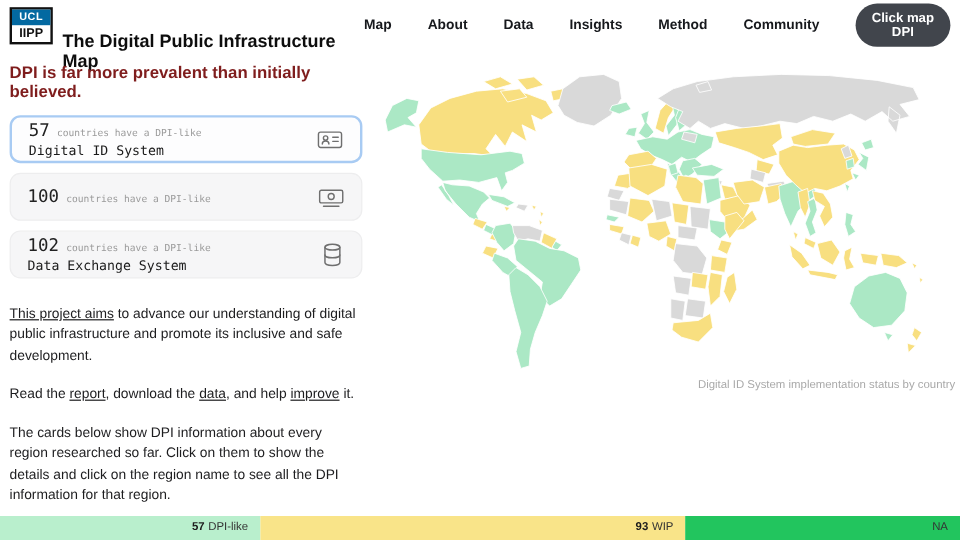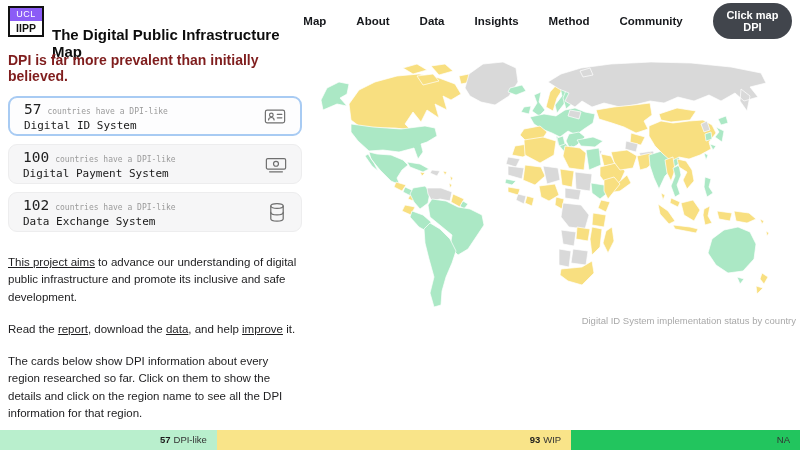--- a/index.html
+++ b/index.html
@@ -4,21 +4,21 @@
 <style>
   * { margin:0; padding:0; box-sizing:border-box; }
   html,body { width:800px; height:450px; overflow:hidden; background:#fff;
     font-family:"Liberation Sans", sans-serif; color:#111; }
   .page { position:relative; width:800px; height:450px; }
 
   
   .header { position:absolute; top:0; left:0; right:0; height:42px;
     display:flex; align-items:center; padding:0 8px; background:#fff; }
   .logo { width:36px; height:31px; border:2px solid #111; display:flex; flex-direction:column; flex-shrink:0; }
-  .logo-top { background:#8b5cf6; color:#fff; font-size:9px; font-weight:normal;
+  .logo-top { background:#0369a1; color:#fff; font-size:9px; font-weight:bold;
     text-align:center; line-height:13px; height:13px; letter-spacing:.5px; }
   .logo-bottom { color:#111; font-size:10.5px; font-weight:bold; text-align:center; line-height:14px; }
   .title-block { margin-left:8px; }
   .site-title { font-size:15px; font-weight:bold; color:#0d0d0d;margin-top:44px; }
   .site-subtitle { font-size:8.5px; color:#8e8e8e; margin-top:2px; }
   .nav { margin-left:auto; display:flex; align-items:center; gap:30px; }
   .nav a { font-size:11.5px; font-weight:bold; color:#16181c; text-decoration:none; }
   .cta-btn { border:none; border-radius:999px; padding:6px 13px; font-size:11px;
     font-weight:bold; color:#fff; cursor:pointer; font-family:inherit; }
 
@@ -99,21 +99,20 @@
           </svg>
         </span>
       </div>
 
       <div class="card">
         <div class="card-text">
           <div class="card-line1">
             <span class="card-count">100</span>
             <span class="card-suffix">countries have a DPI-like</span>
           </div>
-          <div class="card-system">Digital Payment System</div>
         </div>
         <span class="card-icon">
           <svg width="22" height="19" viewBox="0 0 24 20">
             <rect x="1.5" y="3.5" width="21" height="11.5" rx="1.5"></rect>
             <circle cx="12" cy="9.2" r="2.7"></circle>
             <path d="M5 18h14"></path>
           </svg>
         </span>
       </div>
 

